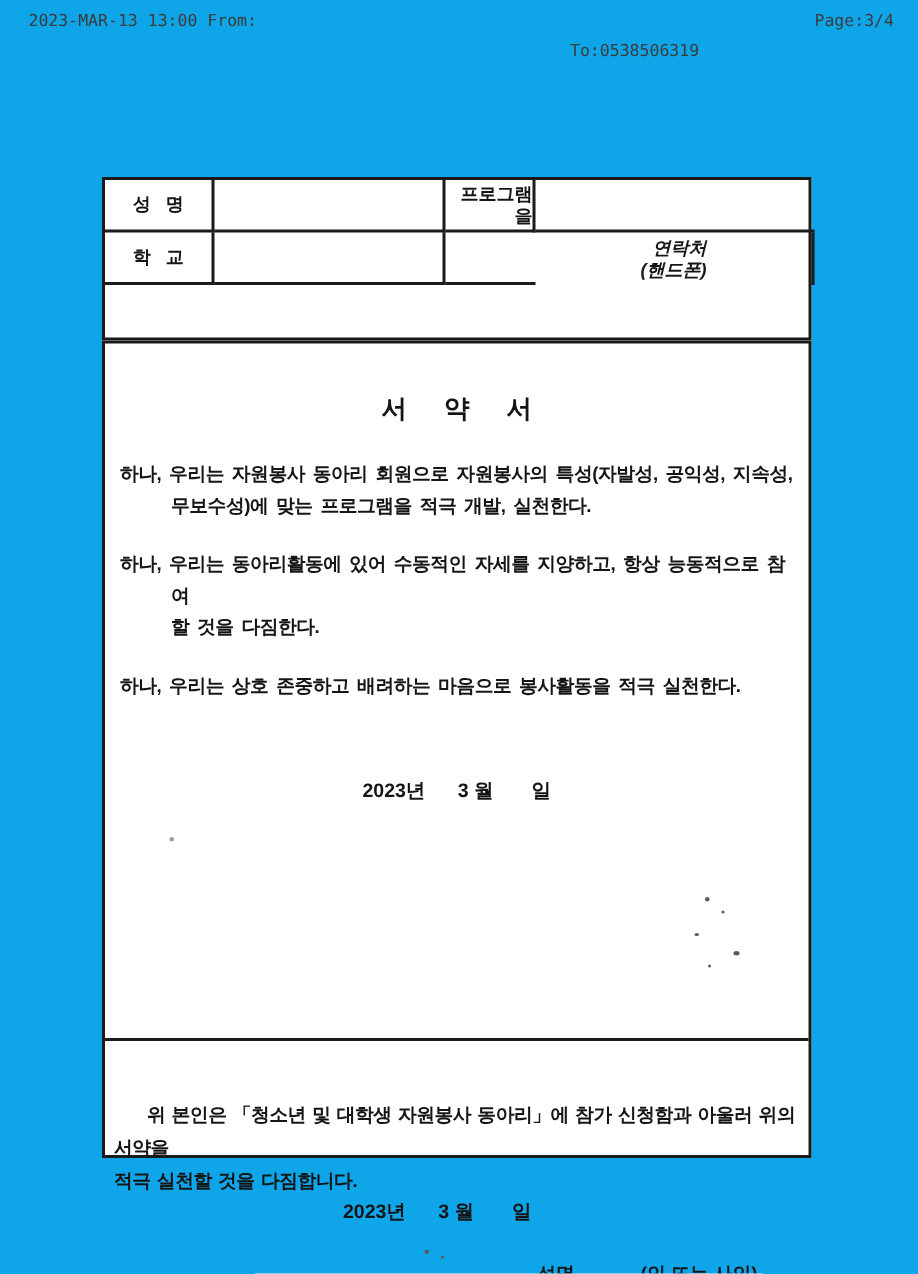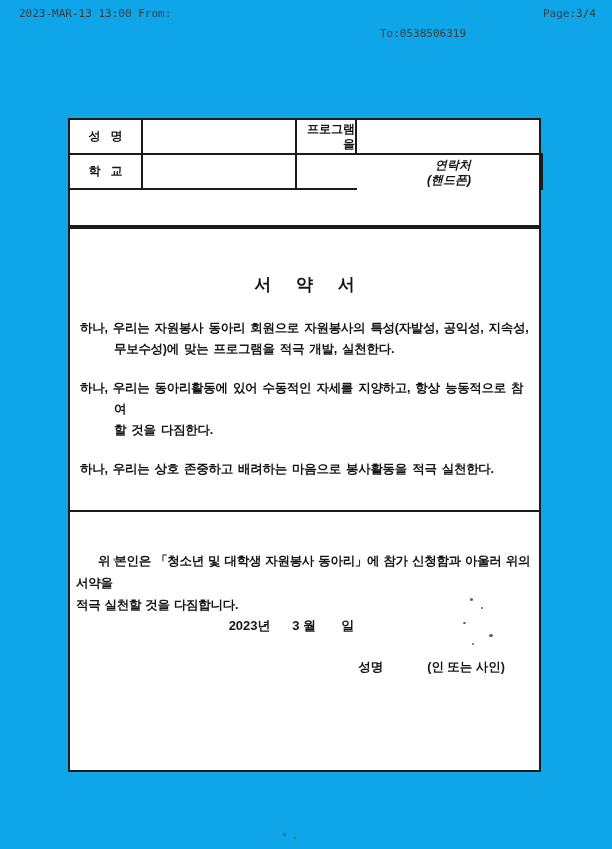--- a/index.html
+++ b/index.html
@@ -48,23 +48,23 @@
   }
   .ft-value { justify-content:flex-start; padding-left:8px; font-size:12px; }
   .ft-span3 { grid-column:2 / 5; }
 
   
   .main-box {
     position:absolute; left:68px; top:227px; width:473px; height:545px;
     border:2px solid #1b1b1b; box-sizing:border-box; background:#fff;
   }
   .pledge-section {
-    height:283px; box-sizing:border-box;
+    height:465px; box-sizing:border-box;
     border-bottom:2px solid #1b1b1b;
-    padding:12px 8px; overflow:hidden;
+    padding:0 8px; overflow:hidden;
   }
   .pledge-heading {
     margin-top:32px; text-align:center;
     font-size:17px; font-weight:bold;
     letter-spacing:10px; text-indent:10px; white-space:pre;
   }
   .pledge-item {
     margin:18px 2px 0 2px;
     padding-left:34px; text-indent:-34px;
     font-size:12.5px; font-weight:bold; line-height:21px;

